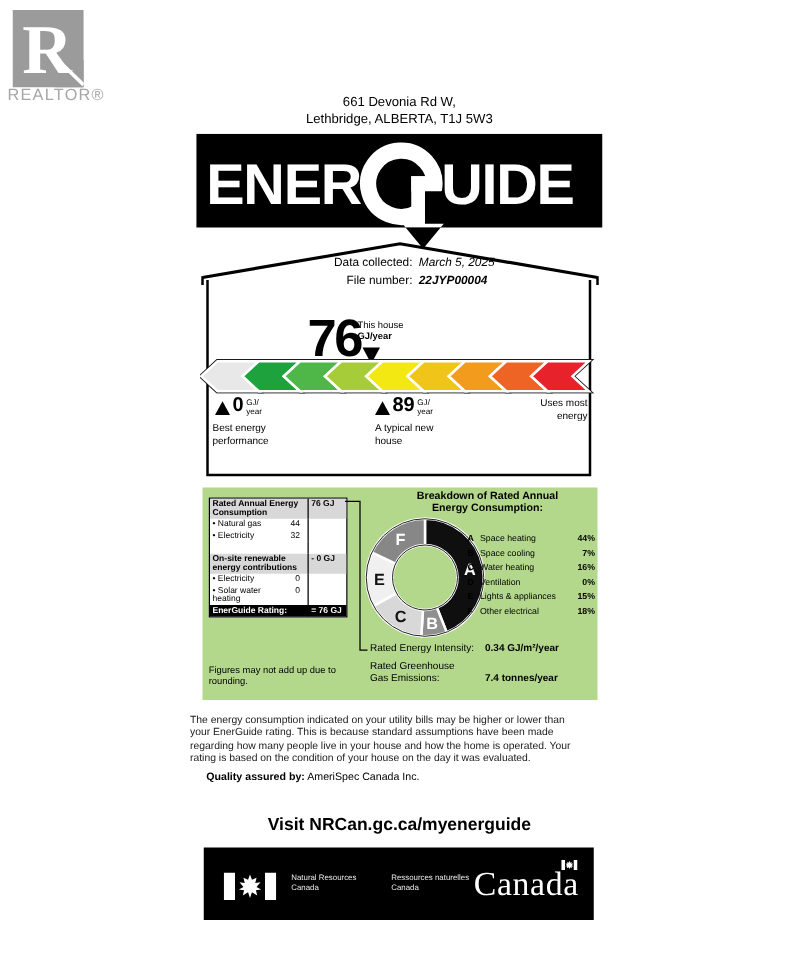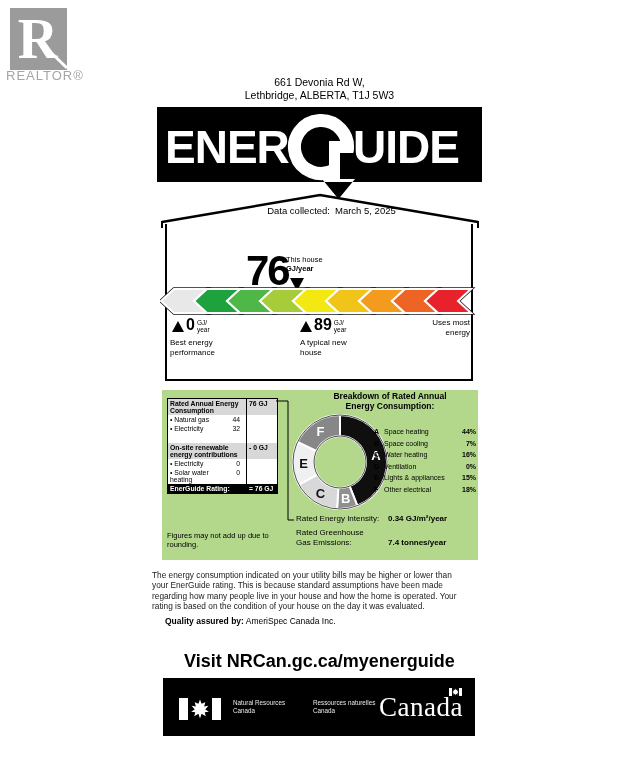--- a/index.html
+++ b/index.html
@@ -11,21 +11,21 @@
 
   
   #realtor-label{left:6px;top:68px;width:84px;font-size:13px;letter-spacing:1px;color:#a6a6a6;}
 
   
   #address{left:157px;top:76px;width:325px;font-size:10.5px;line-height:12.5px;}
 
   
   .field-row{position:absolute;left:150px;width:340px;font-size:9.5px;display:flex;}
   .field-label{width:180px;text-align:right;padding-right:5px;}
-  .field-value{text-align:center;}
+  .field-value{text-align:center;font-style:italic;}
 
   
   #rating-value{left:246px;top:247px;font-size:42px;font-weight:bold;letter-spacing:-2px;}
   #rating-caption{left:286px;top:255px;font-size:7.5px;line-height:9px;}
   #rating-marker{left:290px;top:278px;width:0;height:0;border-left:7px solid transparent;
                  border-right:7px solid transparent;border-top:13px solid #000;}
 
   
   .tri-up{display:inline-block;width:0;height:0;border-left:6px solid transparent;
           border-right:6px solid transparent;border-bottom:11px solid #000;}
@@ -59,21 +59,21 @@
   .lrow{display:flex;line-height:11.5px;}
   .lk{font-weight:bold;width:10px;}
   .ln{flex:1;}
   .lp{font-weight:bold;text-align:right;}
   #connector{position:absolute;left:0;top:0;}
   .metric{position:absolute;font-size:8px;line-height:10px;}
 
   
   #disclaimer{left:152px;top:570px;width:314px;font-size:8.3px;line-height:10.4px;color:#1a1a1a;}
   #quality{left:165px;top:616px;font-size:8.5px;}
-  #visit{left:157px;top:651px;width:325px;font-size:18px;font-weight:bold;}
+  #visit{left:157px;top:651px;width:325px;font-size:14px;font-weight:bold;}
 
   
   #footer-bar{left:163px;top:678px;width:312px;height:58px;background:#000;color:#fff;}
   .nrcan-col{position:absolute;top:21px;font-size:6.3px;line-height:7.5px;color:#e8e8e8;}
   #canada-wordmark{position:absolute;right:12px;top:14px;font-family:"Liberation Serif",serif;
                    font-size:27px;color:#fff;letter-spacing:0.5px;}
 </style>
 </head>
 <body>
 
@@ -119,20 +119,24 @@
   <svg class="abs" style="left:150px;top:188px;" width="340" height="200">
     <path d="M12,34 L170,7 L328,34" fill="none" stroke="#000" stroke-width="2.5"></path>
     <path d="M12,33 L12,40 M328,33 L328,40" stroke="#000" stroke-width="2"></path>
     <path d="M16,36 L16,192 L322,192 L322,36" fill="none" stroke="#000" stroke-width="2"></path>
   </svg>
 
   <div class="field-row" style="top:205px;">
     <div class="field-label">Data collected:</div>
     <div class="field-value">March 5, 2025</div>
   </div>
+  <div class="field-row" style="top:219px;">
+    <div class="field-label">File number:</div>
+    <div class="field-value b">22JYP00004</div>
+  </div>
 
   <div class="abs" id="rating-value">76</div>
   <div class="abs" id="rating-caption">
     <div>This house</div>
     <div class="b">GJ/year</div>
   </div>
   <div class="abs" id="rating-marker"></div>
 
   <svg class="abs" style="left:160px;top:287px;" width="330" height="28" id="scale-svg">
       <path d="M 1 14 L 14 2 L 47 2 L 34 14 L 47 26 L 14 26 Z" fill="none" stroke="#1a1a1a" stroke-width="3.5" stroke-linejoin="miter"></path>

